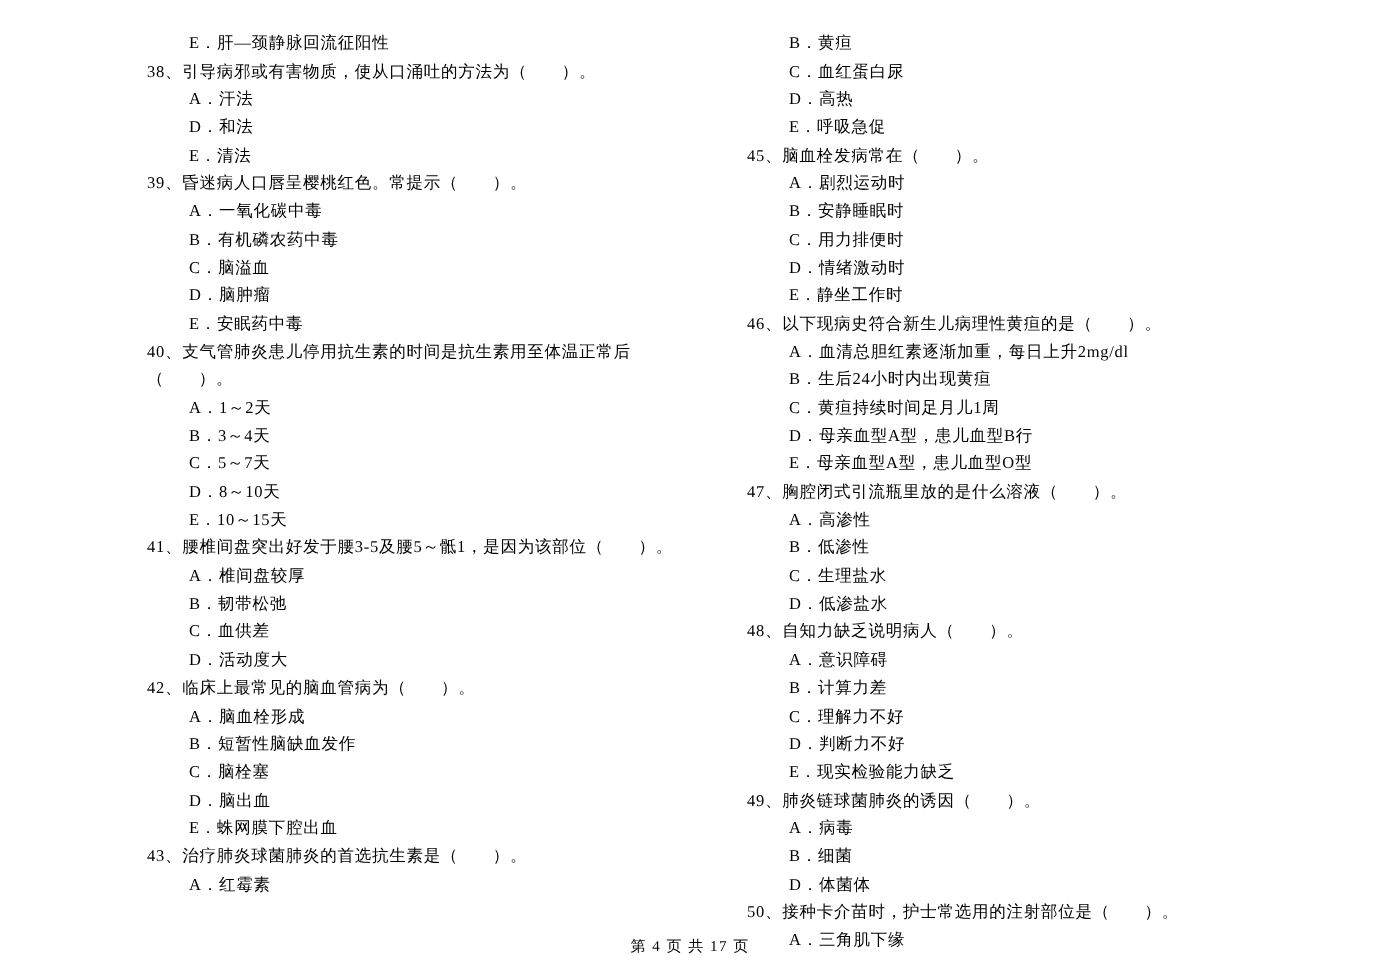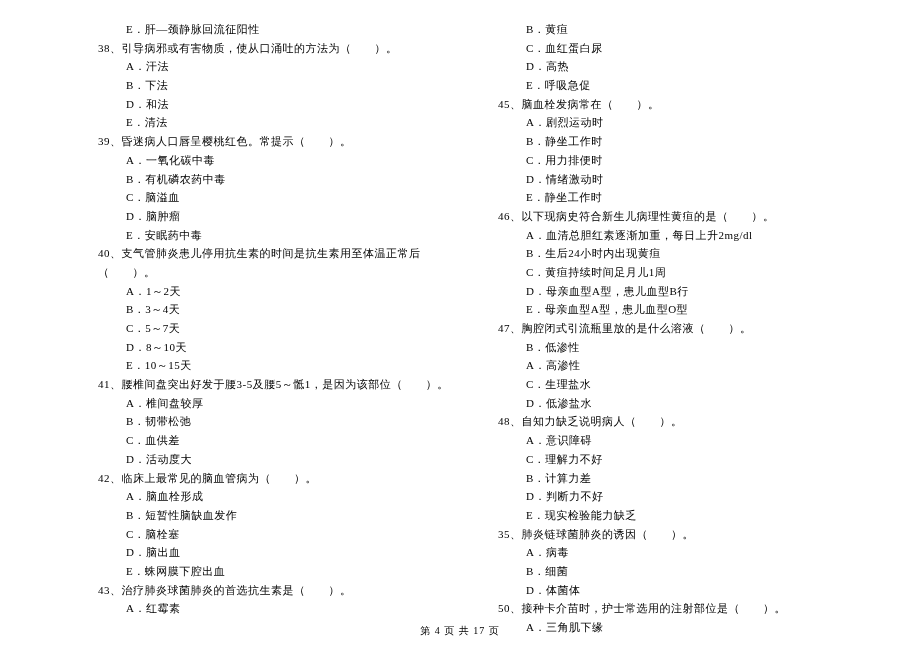--- a/index.html
+++ b/index.html
@@ -42,21 +42,20 @@
     }
   </style>
 </head>
 <body>
 
 <div class="content">
   <div class="column">
     <div class="opt-line">E．肝—颈静脉回流征阳性</div>
     <div class="q-line">38、引导病邪或有害物质，使从口涌吐的方法为（　　）。</div>
     <div class="opt-line">A．汗法</div>
-    <div class="opt-line">B．下法</div>
     <div class="opt-line">D．和法</div>
     <div class="opt-line">E．清法</div>
     <div class="q-line">39、昏迷病人口唇呈樱桃红色。常提示（　　）。</div>
     <div class="opt-line">A．一氧化碳中毒</div>
     <div class="opt-line">B．有机磷农药中毒</div>
     <div class="opt-line">C．脑溢血</div>
     <div class="opt-line">D．脑肿瘤</div>
     <div class="opt-line">E．安眠药中毒</div>
     <div class="q-line">40、支气管肺炎患儿停用抗生素的时间是抗生素用至体温正常后（　　）。</div>
     <div class="opt-line">A．1～2天</div>
@@ -80,42 +79,42 @@
 
   </div>
 
   <div class="column">
     <div class="opt-line">B．黄疸</div>
     <div class="opt-line">C．血红蛋白尿</div>
     <div class="opt-line">D．高热</div>
     <div class="opt-line">E．呼吸急促</div>
     <div class="q-line">45、脑血栓发病常在（　　）。</div>
     <div class="opt-line">A．剧烈运动时</div>
-    <div class="opt-line">B．静坐工作时</div>
+    <div class="opt-line">B．安静睡眠时</div>
     <div class="opt-line">C．用力排便时</div>
     <div class="opt-line">D．情绪激动时</div>
     <div class="opt-line">E．静坐工作时</div>
     <div class="q-line">46、以下现病史符合新生儿病理性黄疸的是（　　）。</div>
     <div class="opt-line">A．血清总胆红素逐渐加重，每日上升2mg/dl</div>
     <div class="opt-line">B．生后24小时内出现黄疸</div>
     <div class="opt-line">C．黄疸持续时间足月儿1周</div>
     <div class="opt-line">D．母亲血型A型，患儿血型B行</div>
     <div class="opt-line">E．母亲血型A型，患儿血型O型</div>
     <div class="q-line">47、胸腔闭式引流瓶里放的是什么溶液（　　）。</div>
+    <div class="opt-line">A．高渗性</div>
     <div class="opt-line">B．低渗性</div>
-    <div class="opt-line">A．高渗性</div>
     <div class="opt-line">C．生理盐水</div>
     <div class="opt-line">D．低渗盐水</div>
     <div class="q-line">48、自知力缺乏说明病人（　　）。</div>
     <div class="opt-line">A．意识障碍</div>
+    <div class="opt-line">B．计算力差</div>
     <div class="opt-line">C．理解力不好</div>
-    <div class="opt-line">B．计算力差</div>
     <div class="opt-line">D．判断力不好</div>
     <div class="opt-line">E．现实检验能力缺乏</div>
-    <div class="q-line">35、肺炎链球菌肺炎的诱因（　　）。</div>
+    <div class="q-line">49、肺炎链球菌肺炎的诱因（　　）。</div>
     <div class="opt-line">A．病毒</div>
     <div class="opt-line">B．细菌</div>
     <div class="opt-line">D．体菌体</div>
     <div class="q-line">50、接种卡介苗时，护士常选用的注射部位是（　　）。</div>
     <div class="opt-line">A．三角肌下缘</div>
 
   </div>
 </div>
 
 <div class="footer">第 4 页 共 17 页</div>

